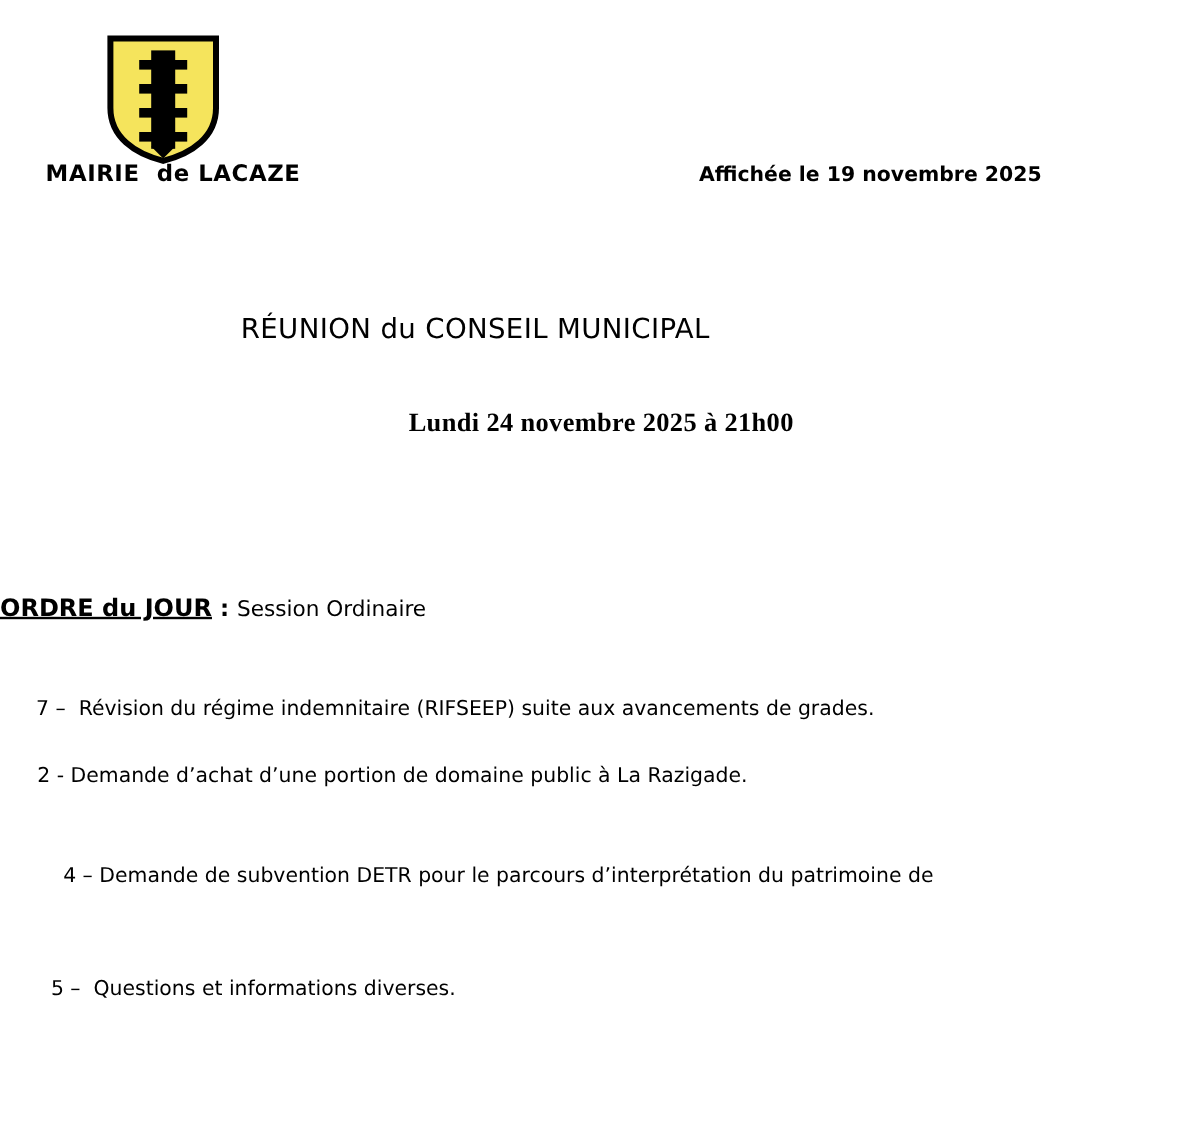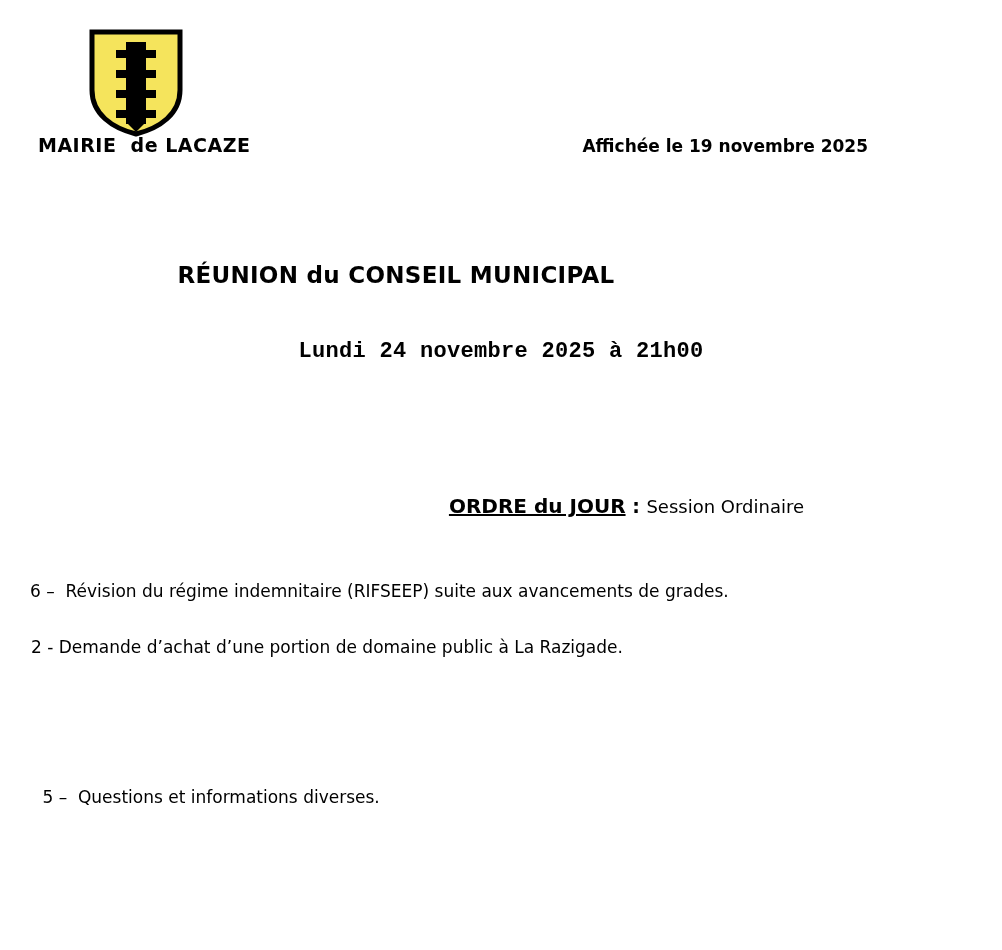--- a/index.html
+++ b/index.html
@@ -56,43 +56,43 @@
   }
 
   
   .title-main {
     position: absolute;
     top: 262px;
     left: 0;
     width: 792px;
     text-align: center;
     font-family: "DejaVu Sans", sans-serif;
-    font-weight: bold;
+    font-weight: normal;
     font-size: 23px;
     letter-spacing: 0.3px;
   }
   .title-sub {
     position: absolute;
     top: 339px;
     left: 0;
     width: 1002px;
     text-align: center;
-    font-family: Liberation Mono, monospace;
+    font-family: Liberation Serif, serif;
     font-weight: bold;
     font-size: 22px;
     letter-spacing: 0.3px;
   }
 
   
   .agenda-heading {
     position: absolute;
     top: 494px;
-    left: 12px;
+    left: 0;
     width: 792px;
-    text-align: right;
+    text-align: left;
     font-family: "DejaVu Sans", sans-serif;
     font-size: 19px;
   }
   .agenda-heading .label {
     font-weight: bold;
     text-decoration: underline;
     font-size: 20px;
   }
   .agenda-heading .sep {
     font-weight: bold;
@@ -148,18 +148,19 @@
 
 <div class="title-main">RÉUNION du CONSEIL MUNICIPAL</div>
 
 <div class="title-sub">Lundi 24 novembre 2025 à 21h00</div>
 
 <div class="agenda-heading">
   <span class="label">ORDRE du JOUR</span><span class="sep"> : </span><span class="value">Session Ordinaire</span>
 </div>
 
 <div class="items">
-  <div class="item item-1">6 –  Révision du régime indemnitaire (RIFSEEP) suite aux avancements de grades.</div>
+  <div class="item item-1">7 –  Révision du régime indemnitaire (RIFSEEP) suite aux avancements de grades.</div>
   <div class="item item-2">2 - Demande d’achat d’une portion de domaine public à La Razigade.</div>
   <div class="item item-4">
+    <span>4 – Demande de subvention DETR pour le parcours d’interprétation du patrimoine de</span>
   </div>
   <div class="item item-5"> 5 –  Questions et informations diverses.</div>
 </div>
 
 </body></html>

